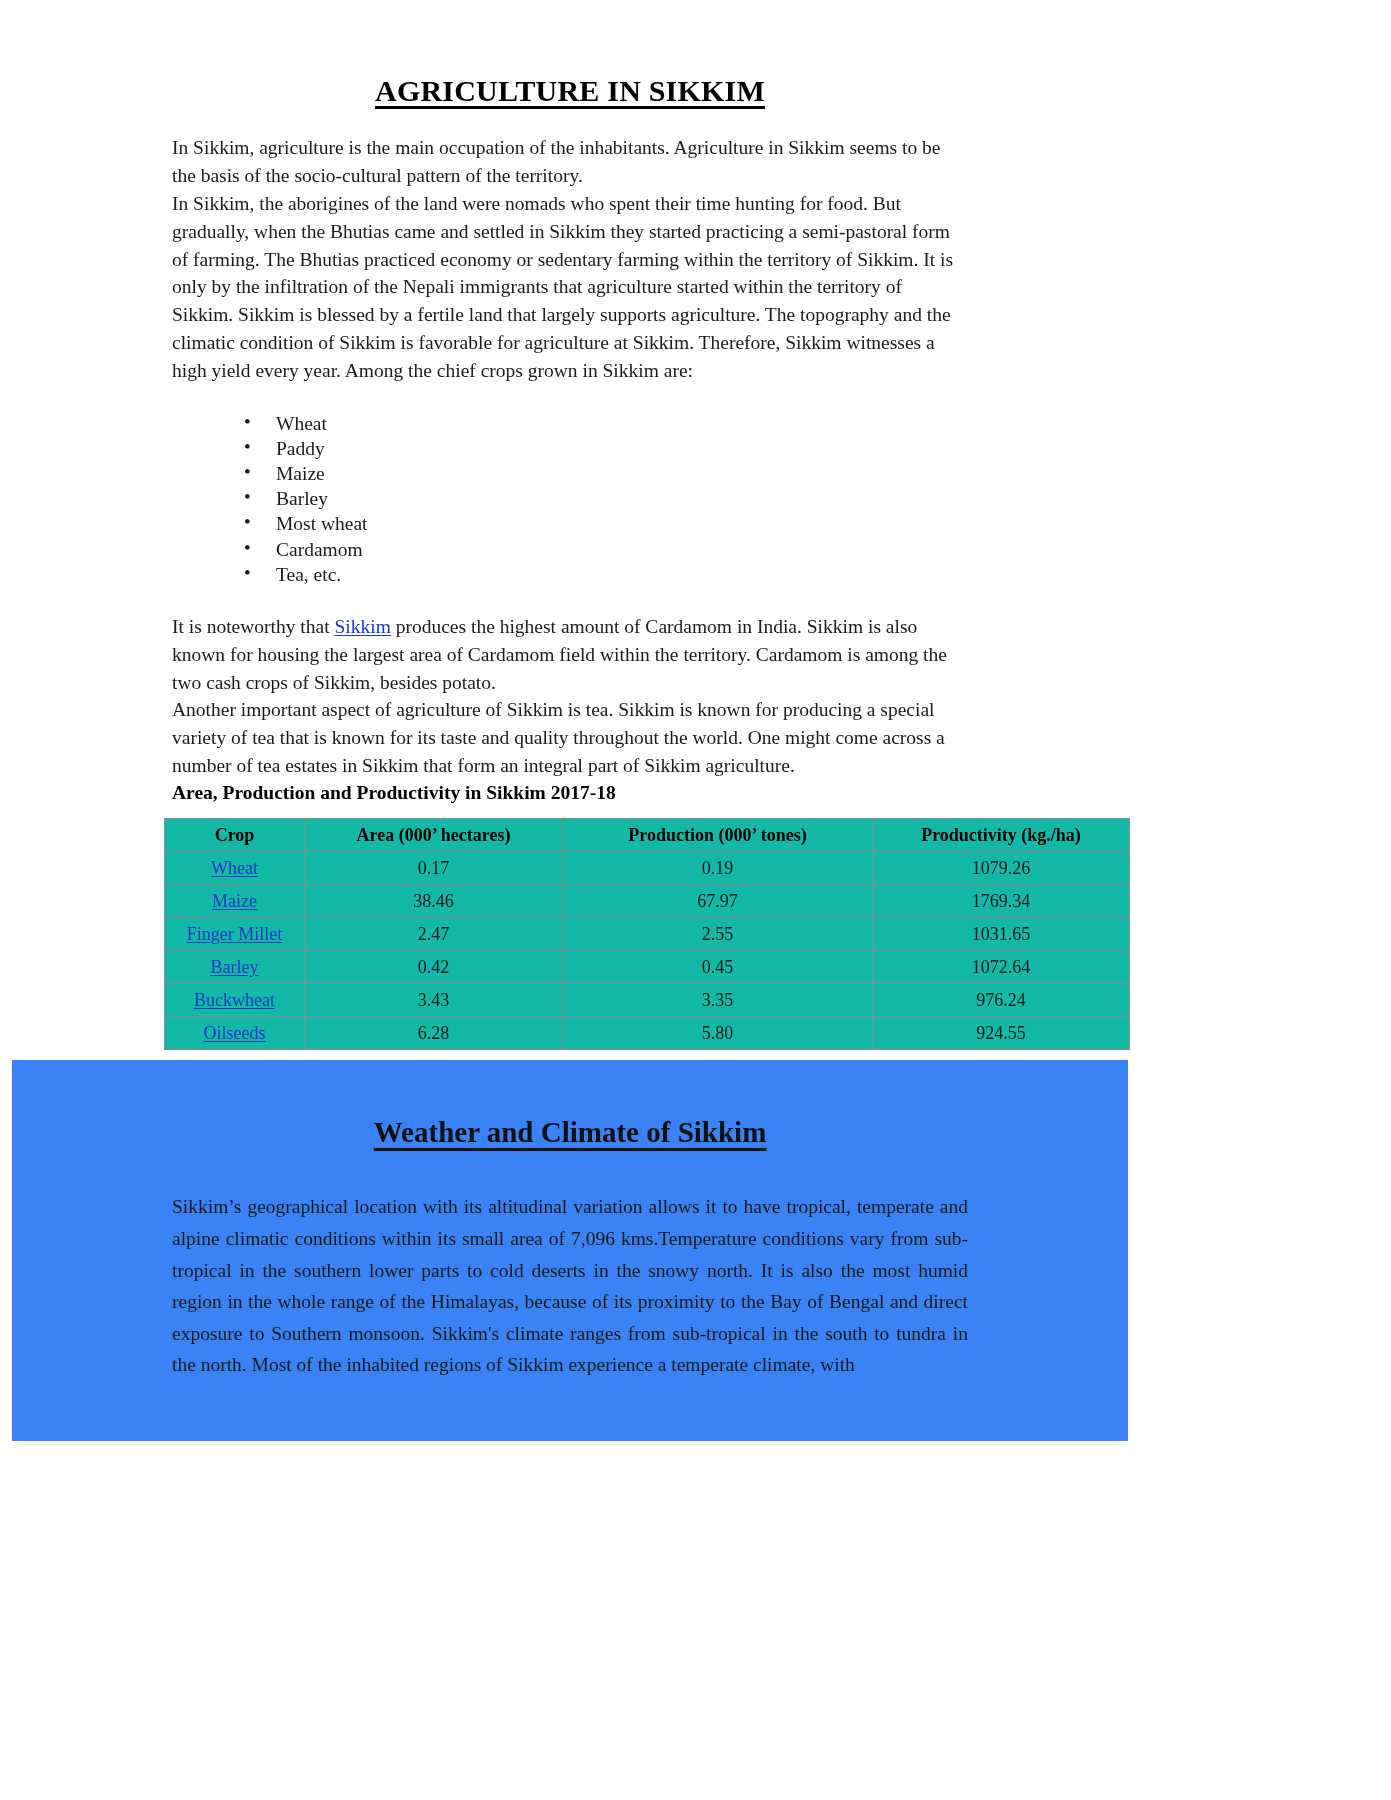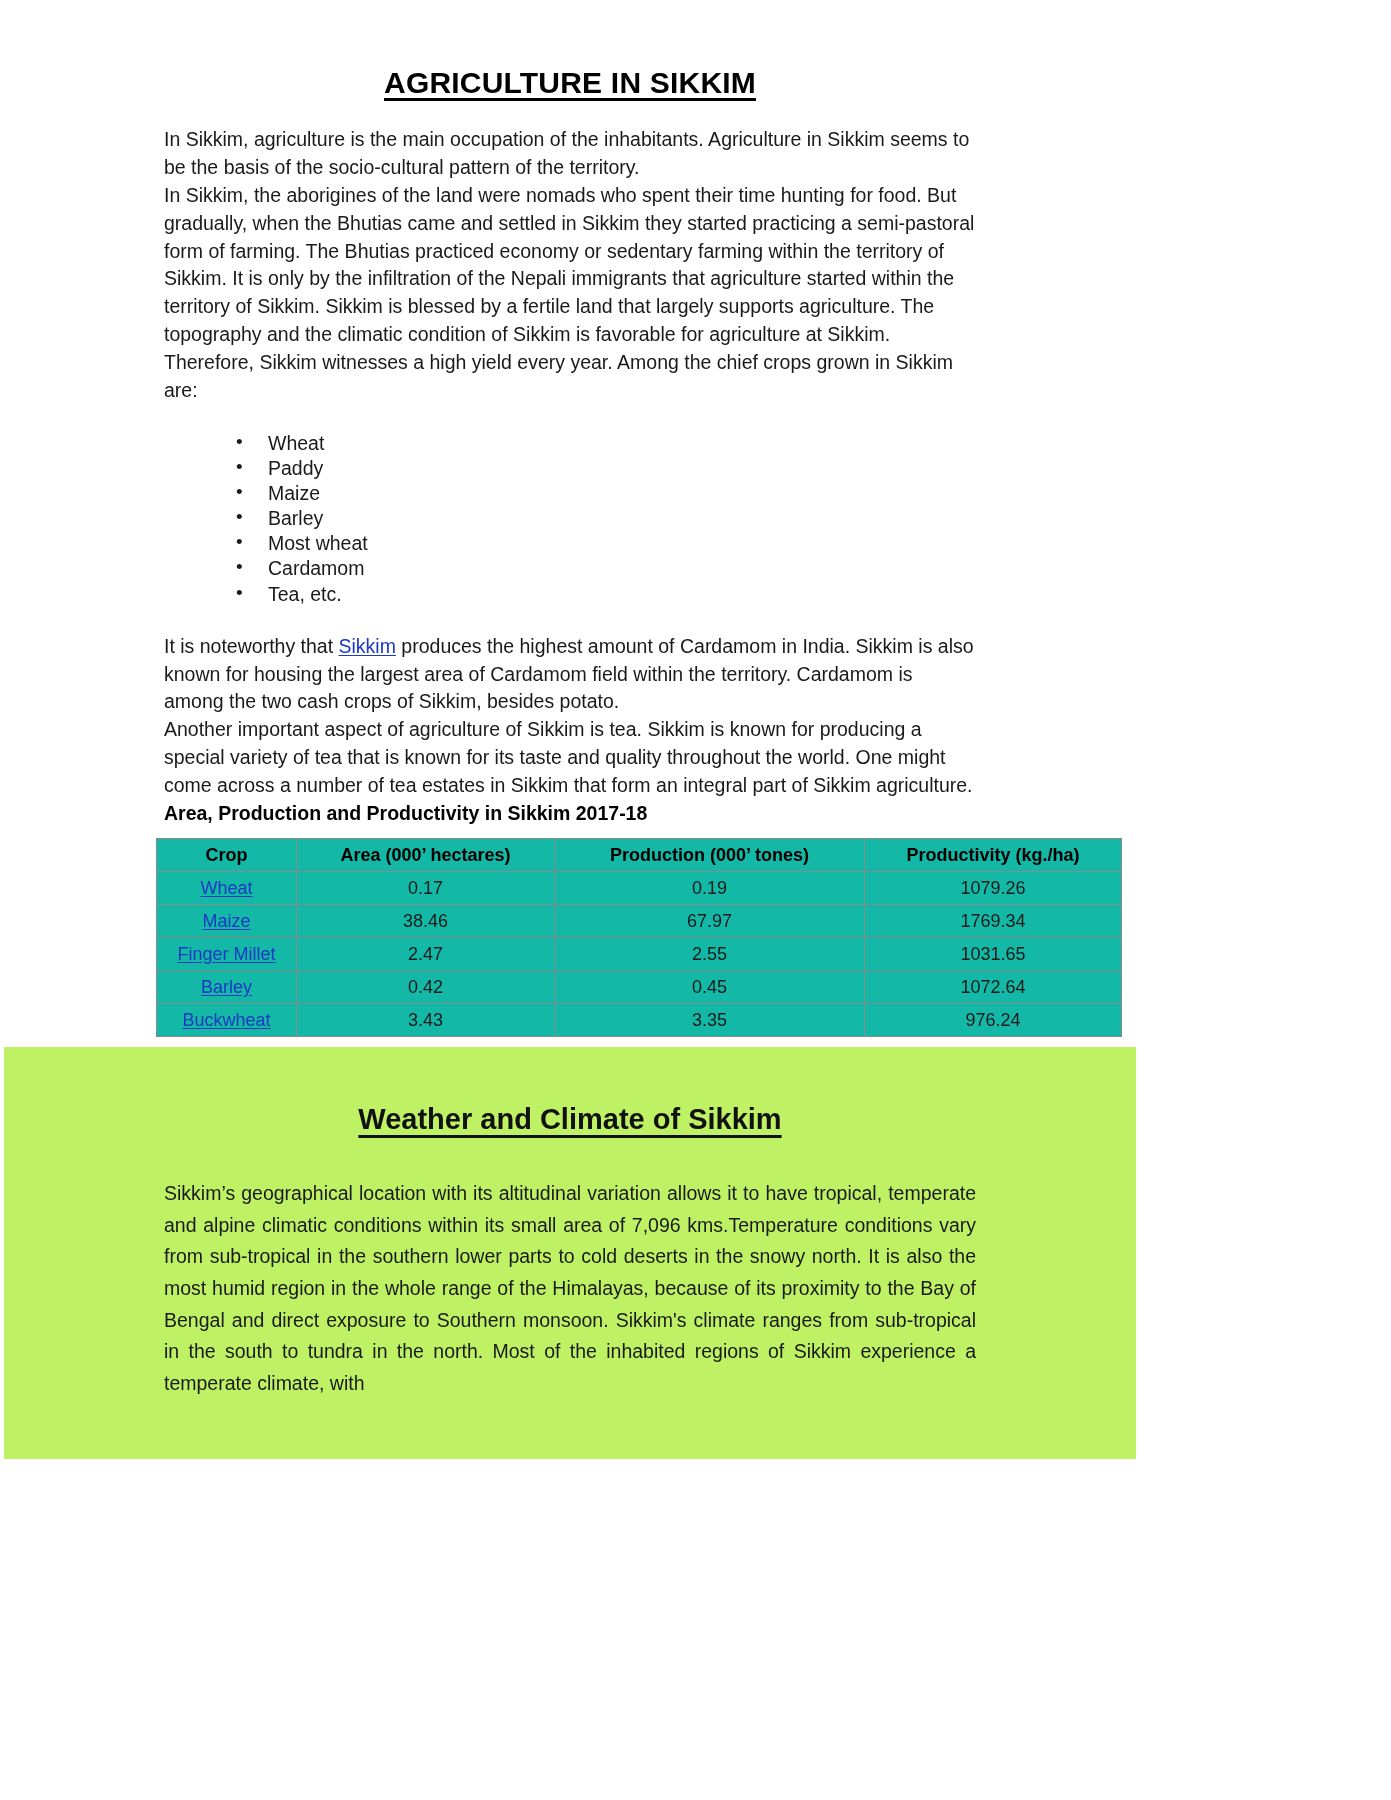--- a/index.html
+++ b/index.html
@@ -8,22 +8,23 @@
     width: 1391px;
     min-height: 1800px;
     background: #ffffff;
     font-family: "Liberation Sans", sans-serif;
     color: #000000;
   }
   .page {
     position: relative;
     width: 1140px;
     min-height: 1800px;
-    padding: 4px;
+    padding: 12px;
     background: #ffffff;
+    font-family: Liberation Serif, serif;
   }
   .content {
     padding: 48px 160px 0 160px;
   }
   h1.doc-title {
     margin: 14px 0 26px 0;
     text-align: center;
     font-size: 30px;
     font-weight: bold;
     letter-spacing: 0.2px;
@@ -98,21 +99,21 @@
   table.crop-table col.c-area { width: 258px; }
   table.crop-table col.c-prod { width: 310px; }
   table.crop-table col.c-pty  { width: 257px; }
   td.crop-name a {
     color: #1b39c4;
     text-decoration: underline;
     text-underline-offset: 2px;
   }
   .weather-section {
     margin-top: 10px;
-    background: #bef264;
+    background: #3b82f6;
     padding: 40px 0 60px 0;
   }
   .weather-inner {
     padding: 0 160px;
   }
   h2.weather-title {
     margin: 16px 0 42px 0;
     text-align: center;
     font-size: 29px;
     font-weight: bold;
@@ -203,20 +204,26 @@
           <td>0.42</td>
           <td>0.45</td>
           <td>1072.64</td>
         </tr>
         <tr>
           <td class="crop-name"><a href="#">Buckwheat</a></td>
           <td>3.43</td>
           <td>3.35</td>
           <td>976.24</td>
         </tr>
+        <tr>
+          <td class="crop-name"><a href="#">Oilseeds</a></td>
+          <td>6.28</td>
+          <td>5.80</td>
+          <td>924.55</td>
+        </tr>
       </tbody>
     </table>
 
   </div>
 
   <div class="weather-section">
     <div class="weather-inner">
       <h2 class="weather-title">Weather and Climate of Sikkim</h2>
       <p class="weather-text">Sikkim’s geographical location with its altitudinal variation allows it to have tropical, temperate and alpine climatic conditions within its small area of 7,096 kms.Temperature conditions vary from sub-tropical in the southern lower parts to cold deserts in the snowy north. It is also the most humid region in the whole range of the Himalayas, because of its proximity to the Bay of Bengal and direct exposure to Southern monsoon. Sikkim's climate ranges from sub-tropical in the south to tundra in the north. Most of the inhabited regions of Sikkim experience a temperate climate, with</p>
     </div>

